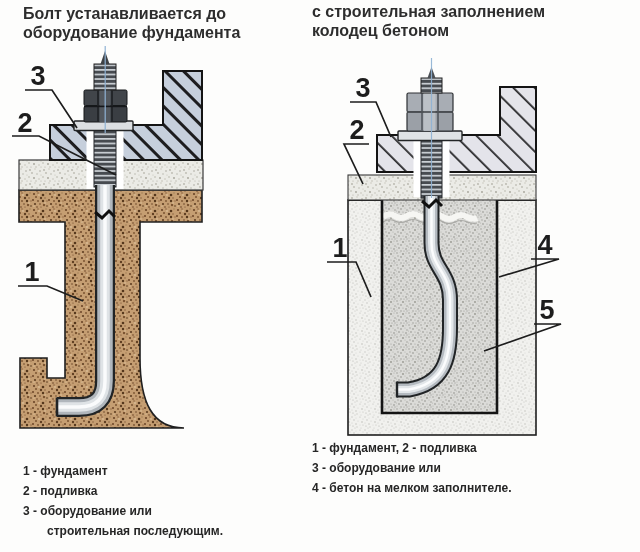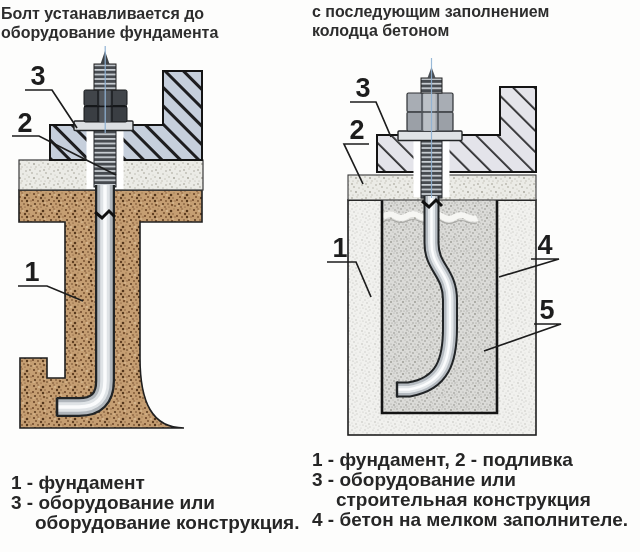--- a/index.html
+++ b/index.html
@@ -1,23 +1,23 @@
 <!DOCTYPE html>
 <html><head>
 <meta charset="utf-8">
 <style>
   html,body{margin:0;padding:0;background:#ffffff;}
   #stage{position:relative;width:640px;height:552px;background:#fdfdfc;overflow:hidden;
          font-family:"Liberation Sans",sans-serif;color:#2b2b2b;}
   svg{position:absolute;left:0;top:0;}
   .title{position:absolute;font-weight:700;font-size:16px;line-height:19px;color:#2d2d2d;}
-  .title-left{left:1px;top:4px;width:290px;}
+  .title-left{left:23px;top:4px;width:290px;}
   .title-right{left:312px;top:2px;width:324px;}
-  .legend{position:absolute;font-weight:700;font-size:19px;line-height:20px;color:#262626;margin-top:12px;}
-  .legend-left{left:11px;top:461px;width:300px;}
+  .legend{position:absolute;font-weight:700;font-size:12px;line-height:20px;color:#262626;}
+  .legend-left{left:23px;top:461px;width:300px;}
   .legend-right{left:312px;top:438px;width:326px;}
   .legend .indent{padding-left:24px;}
   .callout{font-family:"Liberation Sans",sans-serif;font-weight:700;font-size:27px;fill:#1d1d1d;}
   .leader{stroke:#1d1d1d;stroke-width:1.7;fill:none;}
 </style>
 </head>
 <body>
 
 <div id="stage">
 
@@ -224,29 +224,29 @@
       <path class="leader" d="M534,324 H561 L484,351"></path>
     </g>
   </g>
 </svg>
 
 <div class="title title-left">
   <div>Болт устанавливается до</div>
   <div>оборудование фундамента</div>
 </div>
 <div class="title title-right">
-  <div>с последующим заполнением</div>
-  <div>колодца бетоном</div>
+  <div>с строительная заполнением</div>
+  <div>колодец бетоном</div>
 </div>
 
 <div class="legend legend-left">
   <div>1 - фундамент</div>
+  <div>2 - подливка</div>
   <div>3 - оборудование или</div>
-  <div class="indent">оборудование конструкция.</div>
+  <div class="indent">строительная последующим.</div>
 </div>
 <div class="legend legend-right">
   <div>1 - фундамент, 2 - подливка</div>
   <div>3 - оборудование или</div>
-  <div class="indent">строительная конструкция</div>
   <div>4 - бетон на мелком заполнителе.</div>
 </div>
 
 </div>
 
 </body></html>

